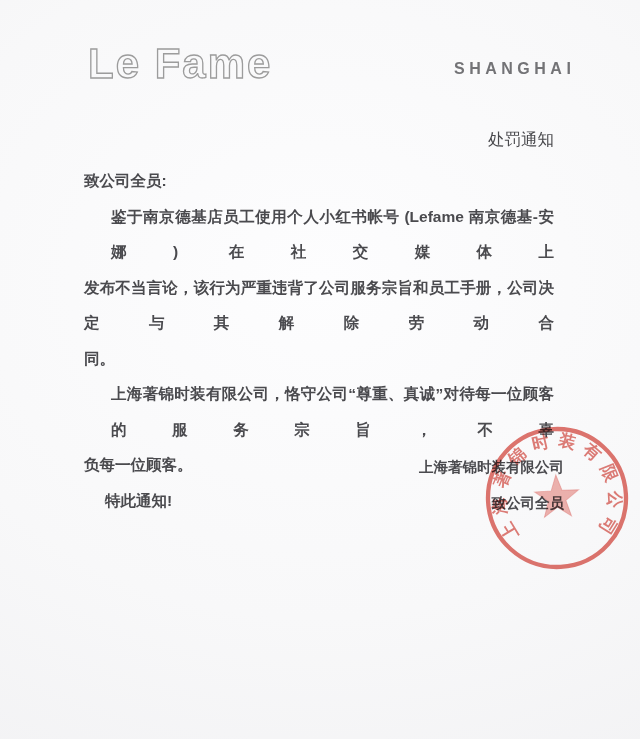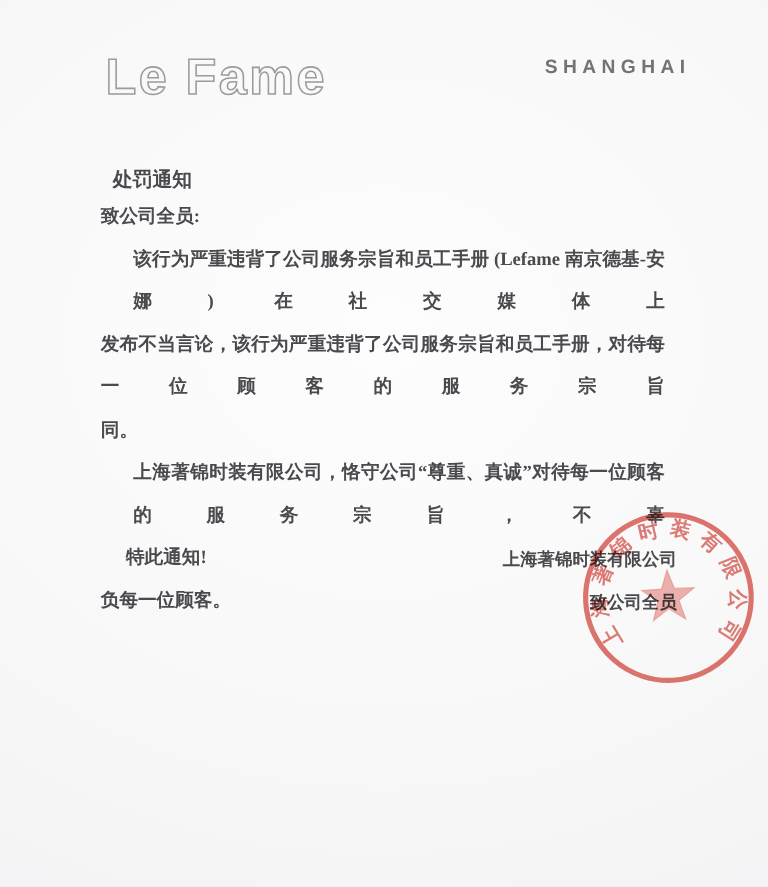--- a/index.html
+++ b/index.html
@@ -12,32 +12,32 @@
   }
   .logo{
     position:absolute;left:88px;top:42px;
     font-size:42px;font-weight:700;letter-spacing:2px;line-height:44px;
     color:transparent;-webkit-text-stroke:1.3px #9c9c9c;
   }
   @supports not (-webkit-text-stroke:1px #000){
     .logo{color:#a9a9a9;}
   }
   .city{
-    position:absolute;left:454px;top:48px;
+    position:absolute;left:454px;top:60px;
     font-size:16px;font-weight:700;letter-spacing:4.5px;color:#737376;
   }
   .title{
-    position:absolute;left:84px;top:129px;width:470px;margin:10px;
-    text-align:left;font-size:16.5px;font-weight:700;color:#49494d;
+    position:absolute;left:84px;top:129px;width:470px;margin:0;
+    text-align:right;font-size:16.5px;font-weight:400;color:#49494d;
   }
   .body{
     position:absolute;left:84px;top:163px;width:470px;
     font-size:15.5px;font-weight:600;line-height:35.5px;color:#4a4a4e;
   }
-  .line{white-space:nowrap;font-family:Liberation Serif, serif;}
+  .line{white-space:nowrap;}
   .line.just{white-space:normal;text-align:justify;text-align-last:justify;}
   .line.indent{padding-left:27px;}
   .line.indent-sm{padding-left:21px;}
   .sign{
     position:absolute;right:76px;top:450px;
     text-align:right;font-size:14.5px;font-weight:600;line-height:35.5px;color:#4a4a4e;
   }
   .stamp{
     position:absolute;left:483px;top:424px;
     mix-blend-mode:multiply;opacity:.9;pointer-events:none;
@@ -48,26 +48,26 @@
 
 <div class="page">
 
   <div class="logo">Le Fame</div>
   <div class="city">SHANGHAI</div>
 
   <h1 class="title">处罚通知</h1>
 
   <div class="body">
     <div class="line">致公司全员:</div>
-    <div class="line just indent">该行为严重违背了公司服务宗旨和员工手册 (Lefame 南京德基-安娜) 在社交媒体上</div>
-    <div class="line just">发布不当言论，该行为严重违背了公司服务宗旨和员工手册，对待每一位顾客的服务宗旨</div>
+    <div class="line just indent">鉴于南京德基店员工使用个人小红书帐号 (Lefame 南京德基-安娜) 在社交媒体上</div>
+    <div class="line just">发布不当言论，该行为严重违背了公司服务宗旨和员工手册，公司决定与其解除劳动合</div>
     <div class="line">同。</div>
     <div class="line just indent">上海著锦时装有限公司，恪守公司“尊重、真诚”对待每一位顾客的服务宗旨，不辜</div>
+    <div class="line">负每一位顾客。</div>
     <div class="line indent-sm">特此通知!</div>
-    <div class="line">负每一位顾客。</div>
   </div>
 
   <div class="sign">
     <div>上海著锦时装有限公司</div>
     <div>致公司全员</div>
   </div>
 
   <svg class="stamp" width="150" height="150" viewBox="0 0 150 150" xmlns="http://www.w3.org/2000/svg">
     <g transform="rotate(-3 74 74)" opacity="0.9">
       <circle cx="74" cy="74" r="69" fill="none" stroke="#da564e" stroke-width="4.3"></circle>

